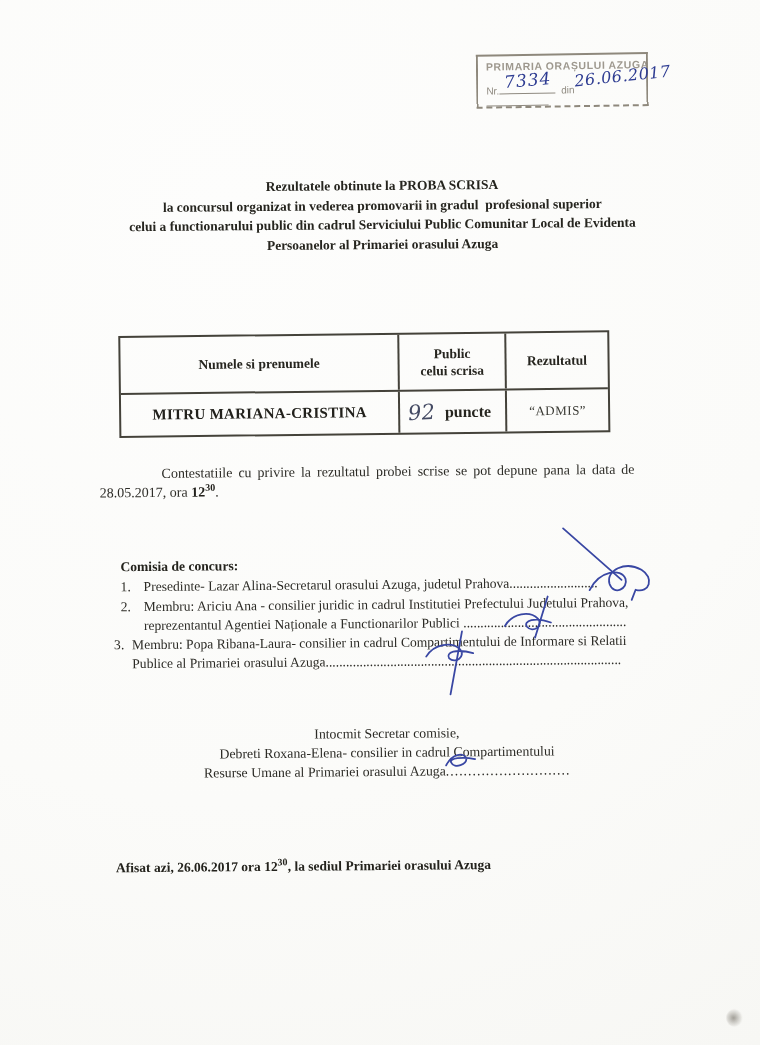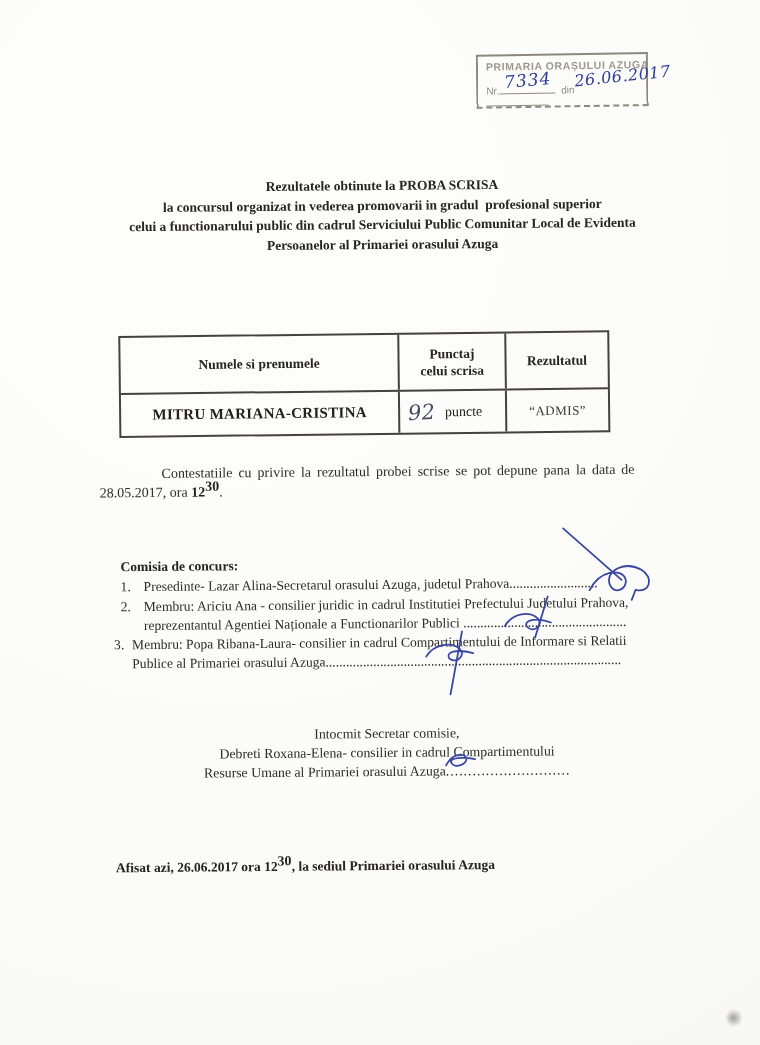--- a/index.html
+++ b/index.html
@@ -54,29 +54,29 @@
     text-align:center;}
   .c1{width:277px;}
   .c2{width:107px;border-left:2px solid #44423a;}
   .c3{flex:1;border-left:2px solid #44423a;}
   .hdr .tcell{height:55px;font-weight:bold;font-size:13.5px;line-height:17px;color:#26251f;}
   .body .tcell{height:41px;}
   .cell-name{font-weight:bold;font-size:15px;letter-spacing:.3px;color:#22211c;}
   .cell-score{justify-content:flex-start;padding-left:8px;}
   .hw-92{font-family:"DejaVu Serif", serif;font-style:italic;font-size:21px;color:#444a63;
     transform:rotate(-3deg);margin-right:10px;}
-  .puncte{font-weight:normal;font-size:14px;color:#26251f;}
+  .puncte{font-weight:bold;font-size:16px;color:#26251f;}
   .cell-result{font-size:13px;color:#3a3a34;letter-spacing:.5px;}
 
   
   .para{position:absolute;left:100px;top:462px;width:602px;font-size:14px;line-height:19px;
     color:#2e2d28;}
   .para .l1{text-indent:62px;word-spacing:2.5px;white-space:nowrap;}
   .para b{color:#22211c;}
-  sup{font-size:14px;font-weight:bold;vertical-align:super;line-height:0;}
+  sup{font-size:10px;font-weight:bold;vertical-align:super;line-height:0;}
 
   
   .commission{position:absolute;left:120px;top:555px;font-size:13.6px;line-height:19.3px;color:#2c2b26;}
   .com-head{font-weight:bold;color:#24231d;margin-bottom:1px;}
   .com-item{display:flex;}
   .com-num{width:23px;flex:none;}
   .com-lines div{white-space:nowrap;}
   .com-item.third{margin-left:-7px;}
   .com-item.third .com-num{width:18px;}
   .dotted{letter-spacing:1px;}
@@ -123,21 +123,21 @@
       <div>la concursul organizat in vederea promovarii in gradul  profesional superior</div>
       <div>celui a functionarului public din cadrul Serviciului Public Comunitar Local de Evidenta</div>
       <div>Persoanelor al Primariei orasului Azuga</div>
     </div>
 
     <div class="tbl">
       <div class="trow hdr">
         <div class="tcell c1">Numele si prenumele</div>
         <div class="tcell c2">
           <div>
-            <div>Punctaj</div>
+            <div>Public</div>
             <div>celui scrisa</div>
           </div>
         </div>
         <div class="tcell c3">Rezultatul</div>
       </div>
       <div class="trow body">
         <div class="tcell c1 cell-name">MITRU MARIANA-CRISTINA</div>
         <div class="tcell c2 cell-score">
           <span class="hw-92">92</span>
           <span class="puncte">puncte</span>

